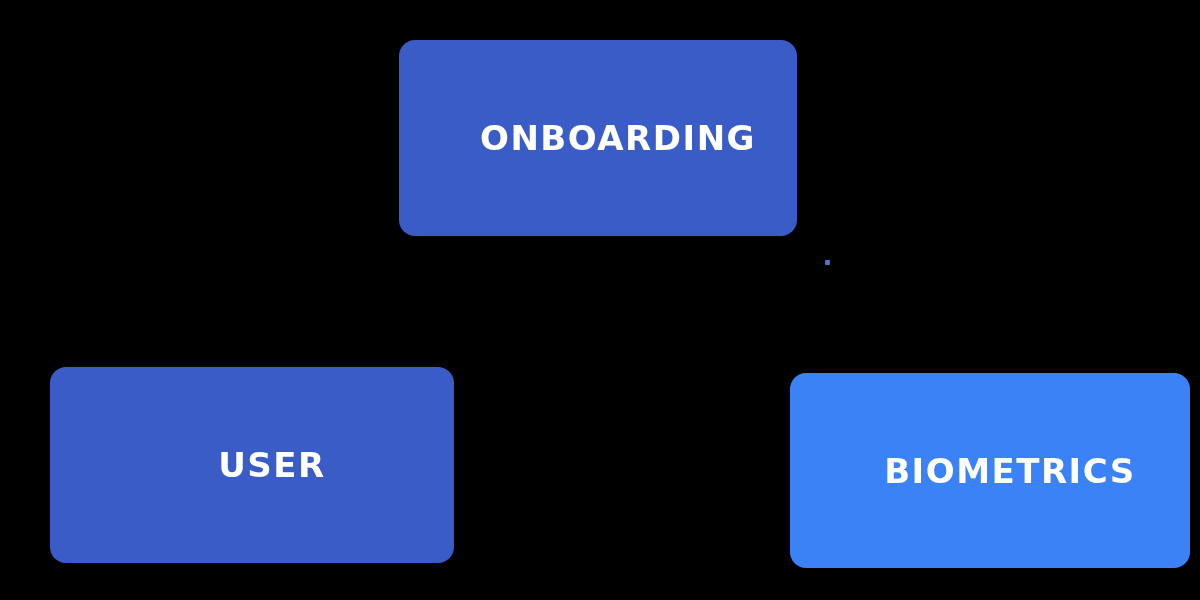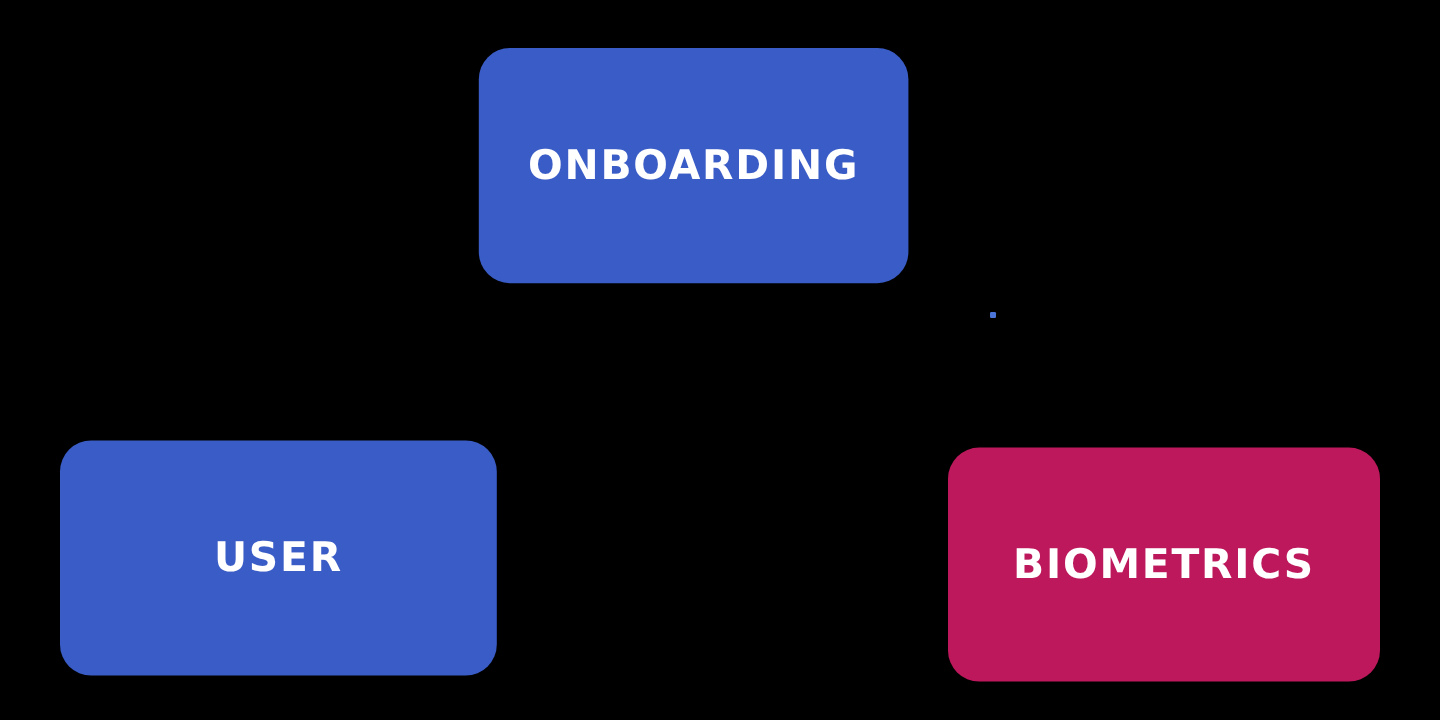--- a/index.html
+++ b/index.html
@@ -15,24 +15,25 @@
     background: #000000;
   }
   .canvas {
     position: absolute;
     inset: 0;
     width: 1200px;
     height: 600px;
   }
   .node {
     position: absolute;
-    border-radius: 26px;
+    border-radius: 16px;
     display: flex;
     align-items: center;
     justify-content: center;
+    padding-left: 40px;
   }
   .node-label {
     color: #ffffff;
     font-size: 34px;
     font-weight: 700;
     letter-spacing: 1.5px;
     white-space: nowrap;
     user-select: none;
   }
   .node-onboarding {
@@ -68,19 +69,19 @@
 <div class="canvas">
 
   <div class="node node-onboarding" style="background-color: rgb(58, 92, 198);">
     <span class="node-label" style="color: rgb(255, 255, 255);">ONBOARDING</span>
   </div>
 
   <div class="node node-user" style="background-color: rgb(58, 92, 198); text-align: right;">
     <span class="node-label" style="color: rgb(255, 255, 255);">USER</span>
   </div>
 
-  <div class="node node-biometrics" style="background-color: #be185d;">
+  <div class="node node-biometrics" style="background-color: #3b82f6;">
     <span class="node-label" style="color: rgb(255, 255, 255);">BIOMETRICS</span>
   </div>
 
   <div class="stray-dot" style="background-color: rgb(74, 116, 216);"></div>
 
 </div>
 
 </body></html>

